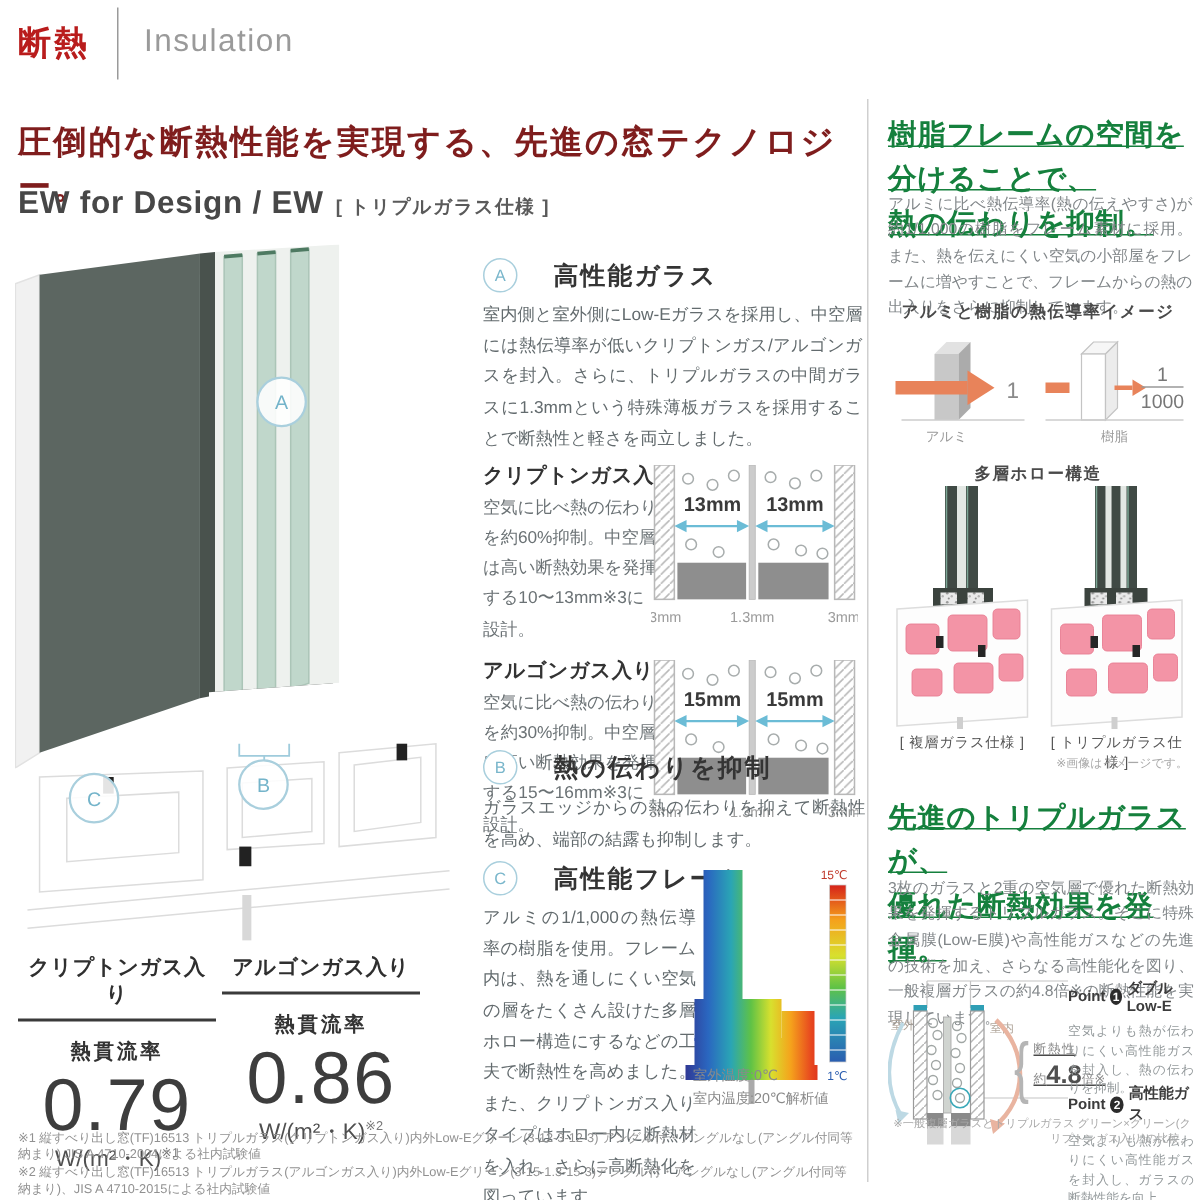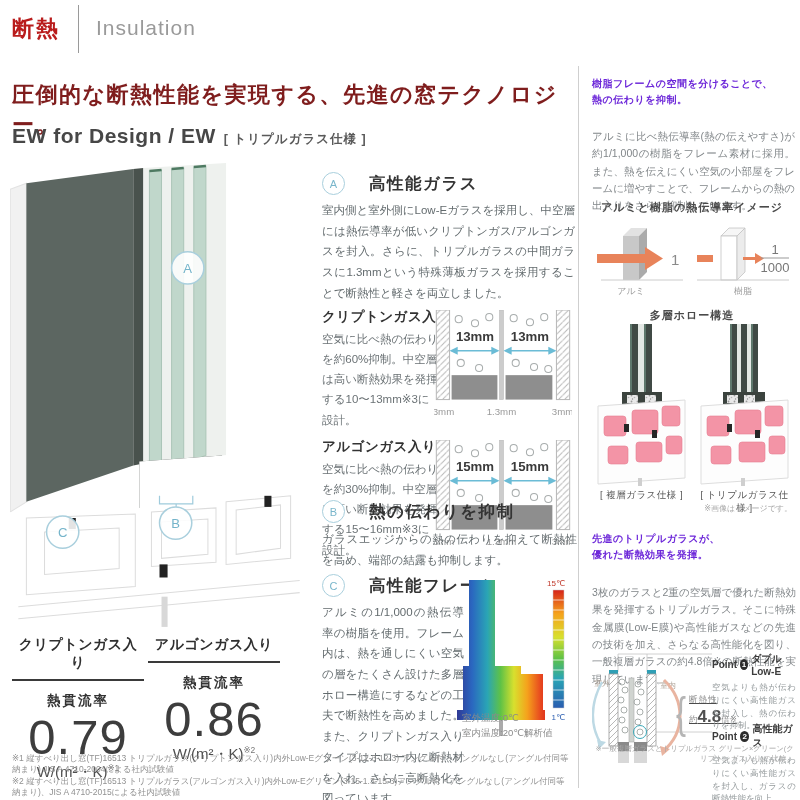--- a/index.html
+++ b/index.html
@@ -23,21 +23,21 @@
   .sub-body{font-size:11.5px;line-height:1.75;color:#6b7275;}
   
   .stat{width:132px;text-align:center;}
   .stat-label{font-size:14px;font-weight:bold;color:#2f2f2f;border-bottom:2px solid #3a3a3a;padding-bottom:7px;letter-spacing:.5px;}
   .stat-metric{font-size:13.5px;font-weight:bold;color:#333;margin-top:11px;letter-spacing:2px;font-family:Liberation Serif, serif;}
   .stat-value{font-size:49px;color:#3d3d3d;letter-spacing:1px;line-height:1.05;margin-top:2px;}
   .stat-unit{font-size:15px;color:#4f4f4f;margin-top:0px;}
   .stat-unit sup{font-size:8.5px;color:#777;}
   .footnotes{font-size:8.5px;color:#919191;line-height:1.35;}
   
-  .rc-head{font-size:10px;font-weight:bold;color:#6d28d9;line-height:1.55;letter-spacing:.5px;}
+  .rc-head{font-size:19px;font-weight:bold;color:#15803d;line-height:1.55;letter-spacing:.5px;text-decoration:underline;}
   .rc-body{font-size:10.5px;color:#818689;line-height:1.65;text-align:justify;}
   .rc-subtitle{font-size:11px;font-weight:bold;color:#4a4a4a;text-align:center;letter-spacing:1px;}
   .mini-cap{font-size:9.5px;color:#555;text-align:center;letter-spacing:.5px;}
   .tiny-note{font-size:8px;color:#a8a8a8;text-align:right;}
   .pt-title{font-size:10px;font-weight:bold;color:#3c3c3c;display:flex;align-items:center;gap:3px;}
   .pnum{display:inline-flex;width:11px;height:11px;border-radius:50%;background:#2c2c2c;color:#fff;
         font-size:8px;align-items:center;justify-content:center;}
   .pt-body{font-size:8.5px;color:#949a9c;line-height:1.5;margin-top:4px;text-align:justify;}
   .perf-label{font-size:8.5px;color:#8a8a8a;letter-spacing:1px;}
   .perf-val{font-size:17px;font-weight:bold;color:#4f4f4f;}

